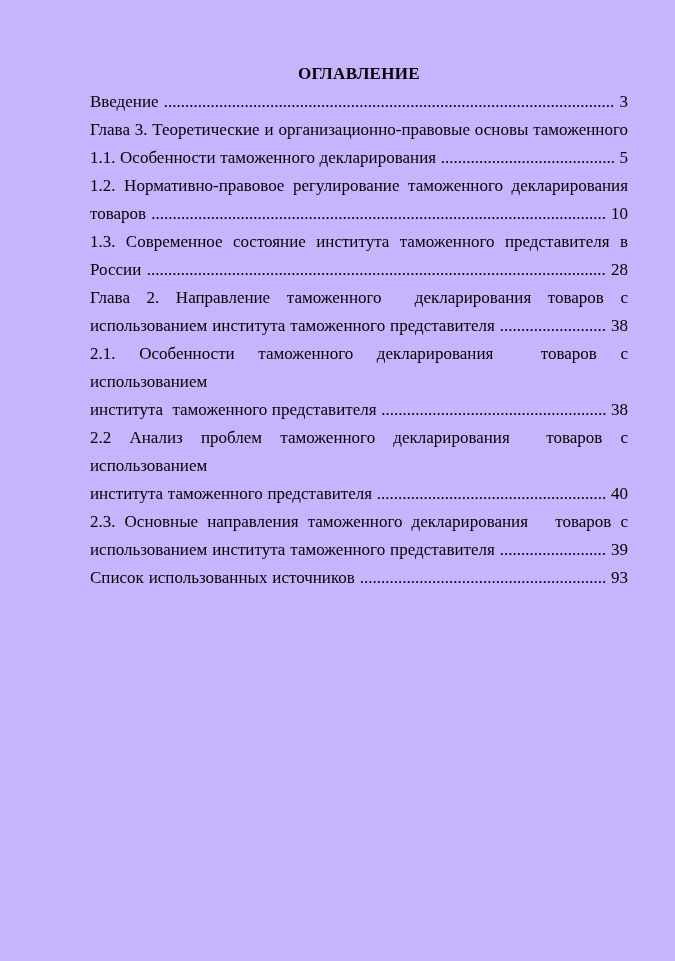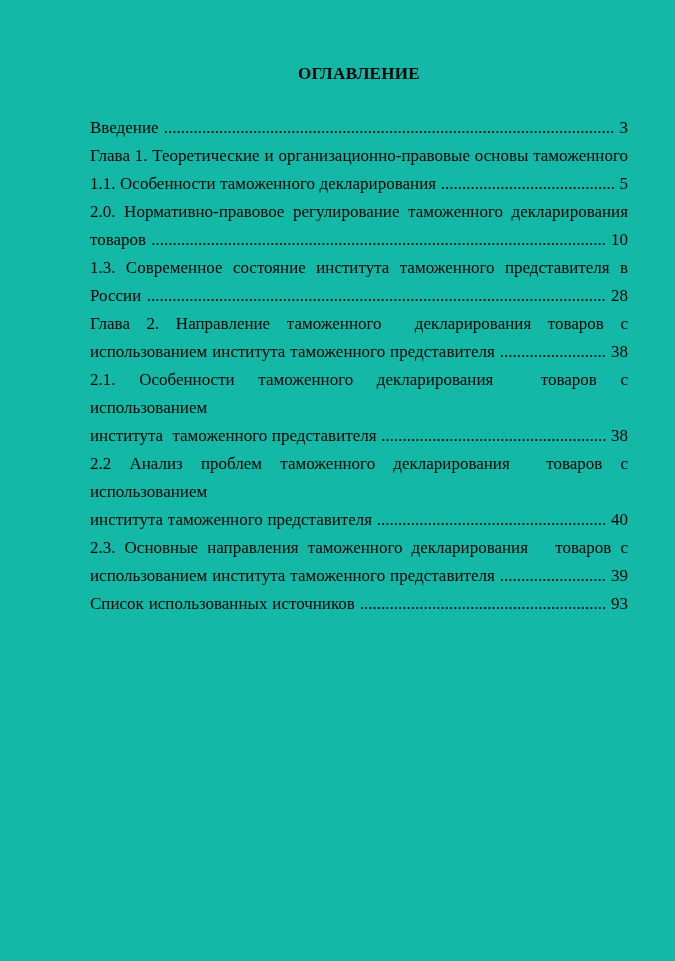--- a/index.html
+++ b/index.html
@@ -12,31 +12,31 @@
     height: 961px;
     overflow: hidden;
     font-family: "Liberation Serif", "DejaVu Serif", serif;
     color: #000000;
   }
   .page {
     box-sizing: border-box;
     width: 675px;
     height: 961px;
     padding: 60px 47px 0 90px;
-    background: #14b8a6;
+    background: #c4b5fd;
   }
   .toc-title {
     font-size: 17px;
     font-weight: bold;
     line-height: 28px;
     text-align: center;
     letter-spacing: 0.3px;
   }
   .toc-entries {
-    margin-top: 26px;
+    margin-top: 0;
     font-size: 17px;
     line-height: 28px;
   }
   .tl {
     text-align: justify;
     text-align-last: justify;
     -moz-text-align-last: justify;
   }
   .dots {
     
@@ -53,29 +53,29 @@
 
   <div class="toc-title">ОГЛАВЛЕНИЕ</div>
 
   <div class="toc-entries">
 
     <div class="entry">
       <div class="tl tl-last"><span class="txt">Введение</span> <span class="dots">..........................................................................................................</span> <span class="pg">3</span></div>
     </div>
 
     <div class="entry">
-      <div class="tl"><span class="txt">Глава 1. Теоретические и организационно-правовые основы таможенного</span></div>
+      <div class="tl"><span class="txt">Глава 3. Теоретические и организационно-правовые основы таможенного</span></div>
     </div>
 
     <div class="entry">
       <div class="tl tl-last"><span class="txt">1.1. Особенности таможенного декларирования</span> <span class="dots">.........................................</span> <span class="pg">5</span></div>
     </div>
 
     <div class="entry">
-      <div class="tl"><span class="txt">2.0. Нормативно-правовое регулирование таможенного декларирования</span></div>
+      <div class="tl"><span class="txt">1.2. Нормативно-правовое регулирование таможенного декларирования</span></div>
       <div class="tl tl-last"><span class="txt">товаров</span> <span class="dots">...........................................................................................................</span> <span class="pg">10</span></div>
     </div>
 
     <div class="entry">
       <div class="tl"><span class="txt">1.3. Современное состояние института таможенного представителя в</span></div>
       <div class="tl tl-last"><span class="txt">России</span> <span class="dots">............................................................................................................</span> <span class="pg">28</span></div>
     </div>
 
     <div class="entry">
       <div class="tl"><span class="txt">Глава 2. Направление таможенного&nbsp; декларирования товаров с</span></div>

